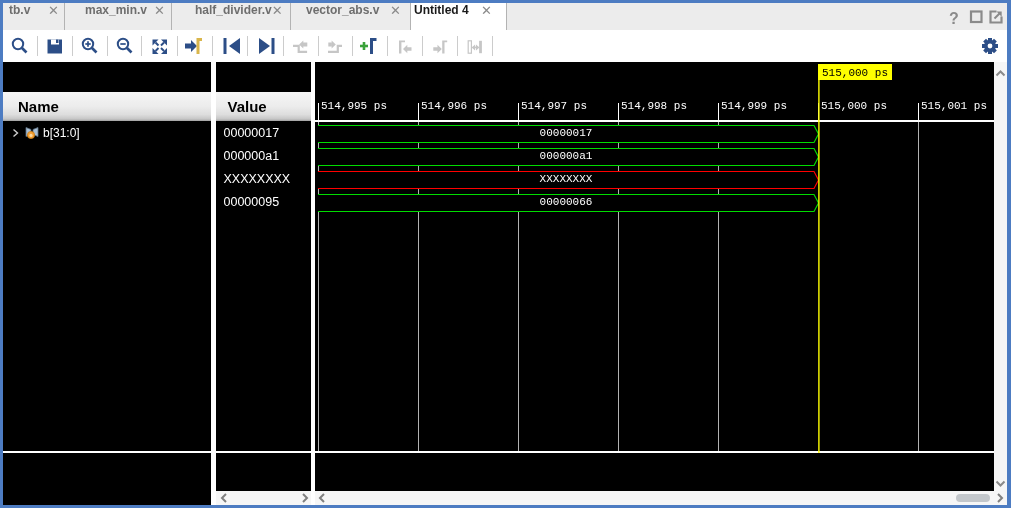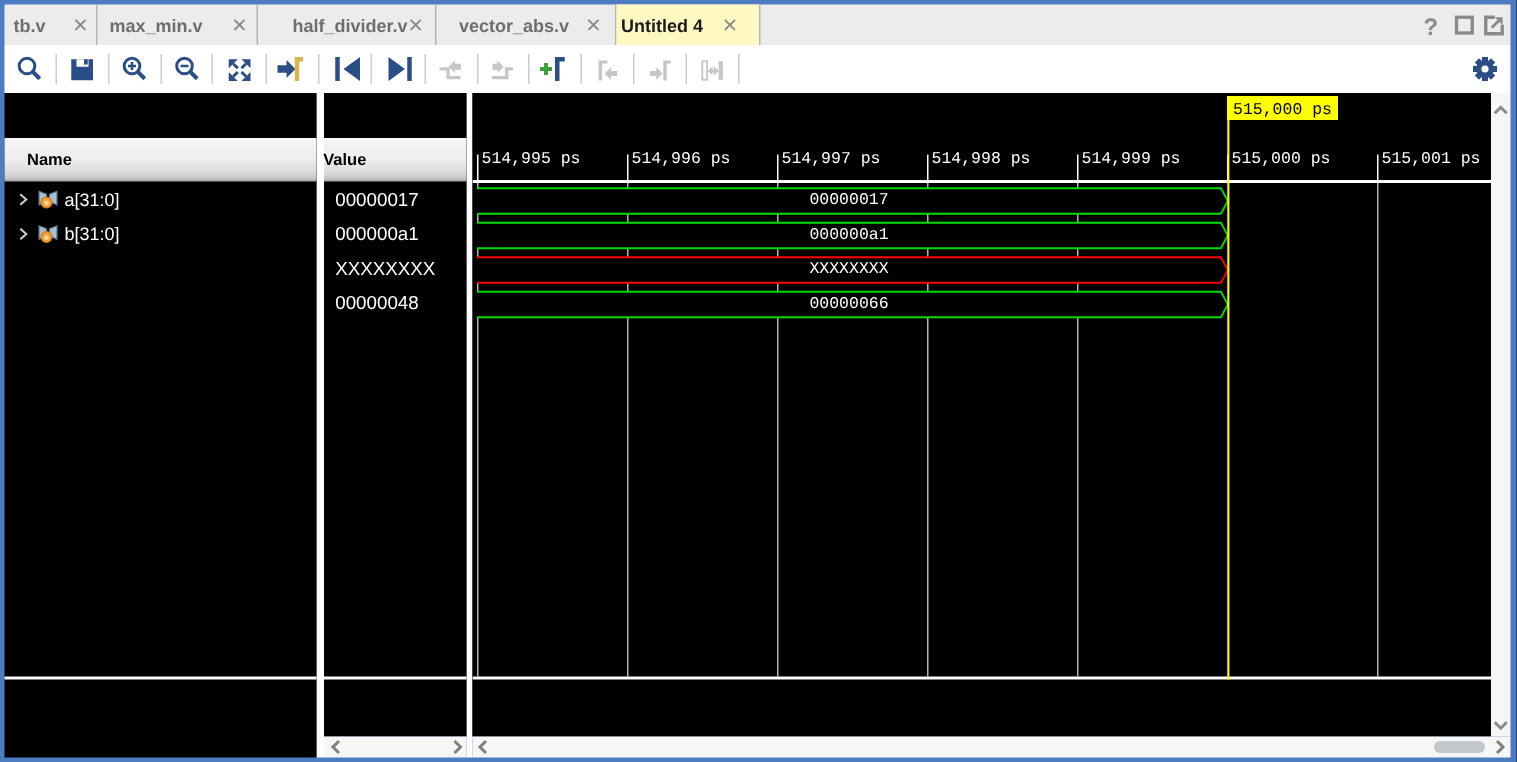--- a/index.html
+++ b/index.html
@@ -2,36 +2,36 @@
 <html><head>
 <meta charset="utf-8">
 <style>
   html,body{margin:0;padding:0;}
   body{width:1011px;height:508px;background:#4d7cc2;position:relative;overflow:hidden;
        font-family:"Liberation Sans", sans-serif;}
   .abs{position:absolute;}
   
   #tabbar{left:3px;top:3px;width:1004px;height:27px;background:#ececec;display:flex;}
   .tab{height:27px;box-sizing:border-box;border-right:1px solid #b3b3b3;display:flex;
-       align-items:center;font-size:12px;font-weight:bold;color:#6e6e6e;}
-  .tab .lbl{margin-left:8px;}
+       font-size:12px;font-weight:bold;color:#6e6e6e;}
+  .tab .lbl{margin-left:20px;}
   .tab .x{margin-left:auto;margin-right:7px;color:#8a8a8a;font-weight:normal;font-size:13px;}
-  .tab.active{background:#fef9c3;color:#1a1a1a;}
+  .tab.active{background:#ffffff;color:#1a1a1a;}
   
   #toolbar{left:3px;top:30px;width:1004px;height:32px;background:#ffffff;}
   
   #namepanel{left:3px;top:62px;width:208px;height:443px;background:#000;}
   #sep1{left:211px;top:62px;width:4.5px;height:443px;background:#fff;}
   #valpanel{left:215.5px;top:62px;width:95px;height:429px;background:#000;}
   #sep2{left:310.5px;top:62px;width:4.5px;height:443px;background:#fff;}
   #wavewrap{left:315px;top:62px;width:679px;height:429px;background:#000;}
   #vsb{left:994px;top:62px;width:13px;height:429px;background:#f6f6f6;}
   .hdr{left:0;top:30px;height:29px;width:100%;
        background:linear-gradient(#f6f6f6,#ececec 50%,#dddddd 78%,#c6c6c6 93%,#9f9f9f);
-       color:#000;font-size:11px;font-weight:bold;display:flex;align-items:center;}
+       color:#000;font-size:15px;font-weight:bold;display:flex;align-items:center;}
   .wline{height:2px;background:#fff;left:0;width:100%;top:389px;}
   .row{height:23px;display:flex;align-items:center;color:#fff;font-size:12px;}
   .sigic{margin-right:0px;}
   #rows{left:0;top:59px;width:100%;}
   .vval{color:#fff;font-size:12.5px;height:23px;
         display:flex;align-items:center;padding-left:8px;}
   
   #valsb{left:215.5px;top:491px;width:95px;height:14px;background:#f6f6f6;}
   #wavesb{left:315px;top:491px;width:692px;height:14px;background:#f6f6f6;}
   .thumb{left:641px;top:3px;width:34px;height:8px;background:#c3c7cb;border-radius:4px;}
@@ -189,45 +189,35 @@
     </div>
   <div class="abs" id="rows">
     <div class="row">
         <svg class="sigic" width="40" height="14" viewBox="0 0 40 14">
       <polyline points="10.5,3.5 14.5,7 10.5,10.5" fill="none" stroke="#cccccc" stroke-width="1.4"></polyline>
       <path d="M23 1.5 L28 3.5 V8.5 L23 10.5 Z" fill="#a9bfd4" stroke="#5d7183" stroke-width="0.8"></path>
       <path d="M35 1.5 L30 3.5 V8.5 L35 10.5 Z" fill="#a9bfd4" stroke="#5d7183" stroke-width="0.8"></path>
       <circle cx="28" cy="9" r="3.6" fill="#f5a033" stroke="#c97c14" stroke-width="0.8"></circle>
       <circle cx="28" cy="9.4" r="1.6" fill="#fcd9a4"></circle>
     </svg>
-        <span>a[31:0]</span>
-      </div>
-    <div class="row">
-        <svg class="sigic" width="40" height="14" viewBox="0 0 40 14">
-      <polyline points="10.5,3.5 14.5,7 10.5,10.5" fill="none" stroke="#cccccc" stroke-width="1.4"></polyline>
-      <path d="M23 1.5 L28 3.5 V8.5 L23 10.5 Z" fill="#a9bfd4" stroke="#5d7183" stroke-width="0.8"></path>
-      <path d="M35 1.5 L30 3.5 V8.5 L35 10.5 Z" fill="#a9bfd4" stroke="#5d7183" stroke-width="0.8"></path>
-      <circle cx="28" cy="9" r="3.6" fill="#f5a033" stroke="#c97c14" stroke-width="0.8"></circle>
-      <circle cx="28" cy="9.4" r="1.6" fill="#fcd9a4"></circle>
-    </svg>
         <span>b[31:0]</span>
       </div>
   </div>
   <div class="abs wline"></div>
 </div>
 
 <div class="abs" id="valpanel">
   <div class="abs hdr">
-      <span style="">Value</span>
+      <span style="margin-left:12px">Value</span>
     </div>
   <div class="abs" style="left:0;top:59px;width:100%">
     <div class="vval">00000017</div>
     <div class="vval">000000a1</div>
     <div class="vval">XXXXXXXX</div>
-    <div class="vval">00000048</div>
+    <div class="vval">00000095</div>
   </div>
   <div class="abs wline"></div>
 </div>
 
 <div class="abs" id="wavewrap">
 <svg width="679" height="429" viewBox="0 0 679 429">
   <rect x="0" y="0" width="679" height="429" fill="#000"></rect>
 
   <g stroke="#b2b2b2" stroke-width="1">
     <line x1="3.5" y1="60" x2="3.5" y2="389"></line>

